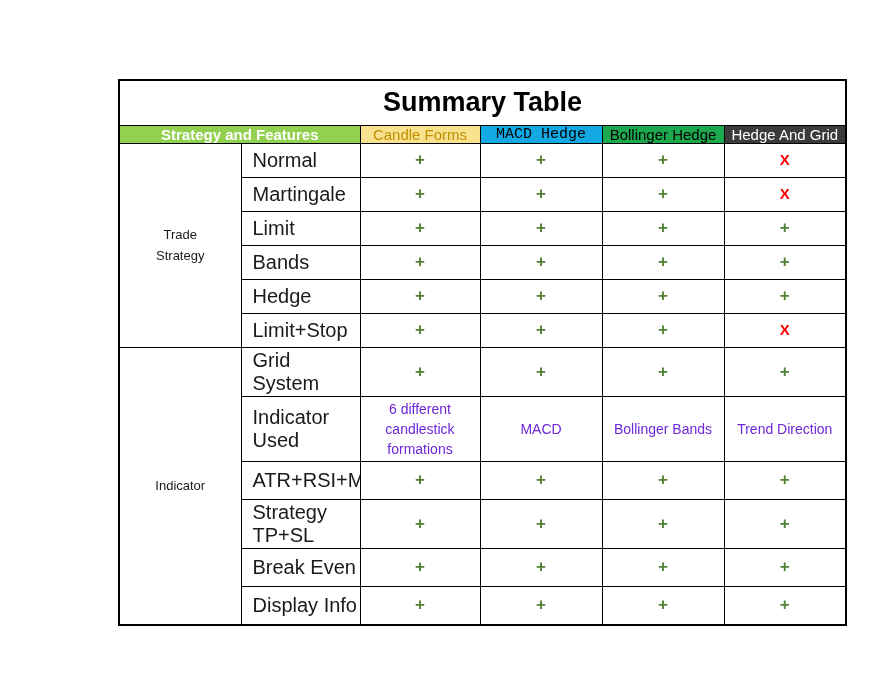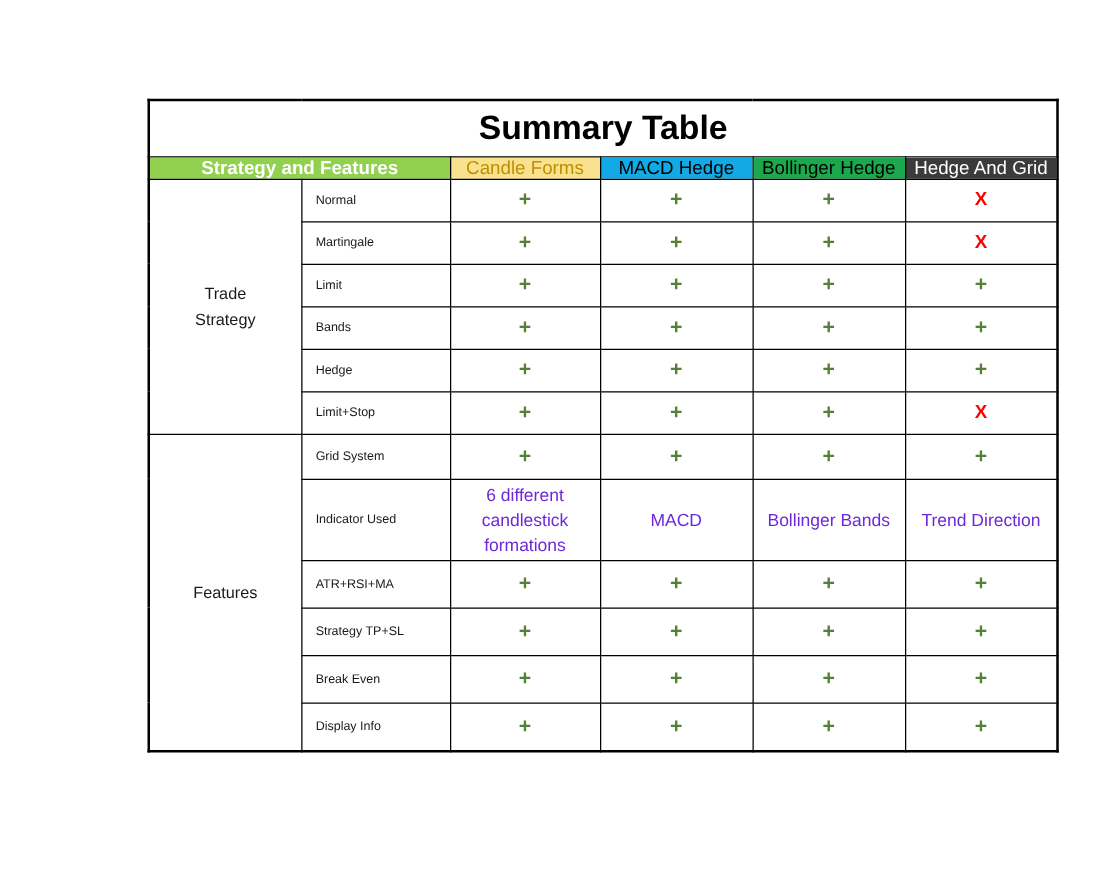--- a/index.html
+++ b/index.html
@@ -62,41 +62,42 @@
     color: var(--strategy_header_fg, #fff);
     font-weight: bold;
   }
   .h-candle {
     background: var(--candle_bg, #f8e28e);
     color: var(--candle_fg, #bf8f00);
   }
   .h-macd {
     background: var(--macd_bg, #12a9e4);
     color: var(--macd_fg, #000);
+    font-family: Liberation Mono, monospace;
   }
   .h-bollinger {
     background: var(--bollinger_bg, #1ca84d);
     color: var(--bollinger_fg, #000);
   }
   .h-hedgegrid {
     background: var(--hedgegrid_bg, #3b3b3b);
     color: var(--hedgegrid_fg, #fff);
   }
   .group-cell {
     text-align: center;
     font-size: 13px;
     color: #1a1a1a;
   }
   .group-cell .gl {
     display: inline-block;
     max-width: 80px;
     line-height: 21px;
   }
   .label-cell {
-    font-size: 10px;
+    font-size: 20px;
     padding-left: 11px;
     color: #1a1a1a;
     text-align: left;
   }
   .value-cell {
     text-align: center;
     padding: 2px 6px;
   }
   .mark { display: inline-block; }
   .mark.plus {
@@ -184,21 +185,21 @@
       </tr>
       <tr class="rs">
         <td class="label-cell">Limit+Stop</td>
         <td class="value-cell"><span class="mark plus">+</span></td>
         <td class="value-cell"><span class="mark plus">+</span></td>
         <td class="value-cell"><span class="mark plus">+</span></td>
         <td class="value-cell"><span class="mark cross">X</span></td>
       </tr>
 
       <tr class="rg">
-        <td class="group-cell" rowspan="6"><span class="gl">Features</span></td>
+        <td class="group-cell" rowspan="6"><span class="gl">Indicator</span></td>
         <td class="label-cell">Grid System</td>
         <td class="value-cell"><span class="mark plus">+</span></td>
         <td class="value-cell"><span class="mark plus">+</span></td>
         <td class="value-cell"><span class="mark plus">+</span></td>
         <td class="value-cell"><span class="mark plus">+</span></td>
       </tr>
       <tr class="ri">
         <td class="label-cell">Indicator Used</td>
         <td class="value-cell"><span class="mark textval">6 different candlestick formations</span></td>
         <td class="value-cell"><span class="mark textval">MACD</span></td>

